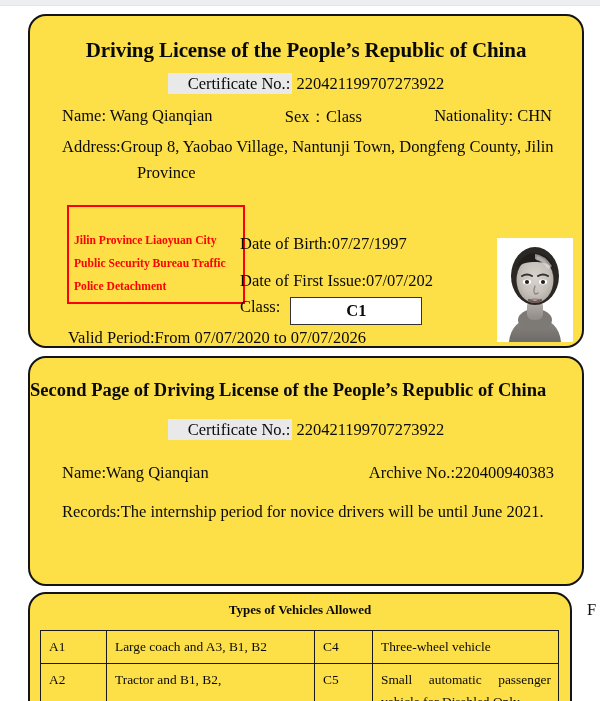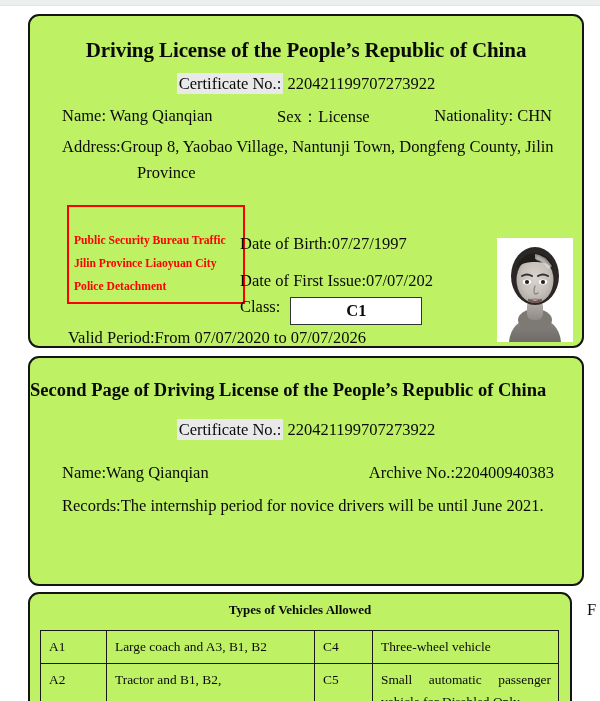--- a/index.html
+++ b/index.html
@@ -28,22 +28,22 @@
     height: 6px;
     background: #eceff0;
     border-bottom: 1px solid #e2e6e8;
     box-sizing: border-box;
   }
 
   
   .card {
     position: absolute;
     border: 2px solid #141414;
-    border-radius: 11px;
-    background: #bef264;
+    border-radius: 18px;
+    background: #fde047;
     box-sizing: border-box;
   }
   #card-front {
     left: 28px;
     top: 14px;
     width: 556px;
     height: 334px;
   }
   #card-second {
     left: 28px;
@@ -74,21 +74,21 @@
     margin: 0;
     white-space: nowrap;
   }
   .cert-line {
     text-align: center;
     font-size: 16.5px;
     margin: 0;
   }
   .cert-label {
     background: #e9e9e9;
-    padding: 1px 2px 1px 2px;
+    padding: 1px 2px 1px 20px;
   }
   .field-line {
     font-size: 16.5px;
     white-space: nowrap;
   }
 
   
   .abs { position: absolute; }
 
   #front-title { left: 0; right: 0; top: 22px; }
@@ -161,21 +161,21 @@
   #photo svg { display: block; }
 
   
   #second-title { left: 0; right: 0; top: 22px; }
   #second-cert  { left: 0; right: 0; top: 62px; }
   #row-name2 {
     left: 32px; top: 105px; width: 492px;
     display: flex; justify-content: space-between;
   }
   #row-name2 > span { white-space: nowrap; }
-  #row-records { left: 32px; top: 138px; }
+  #row-records { left: 32px; top: 144px; }
 
   
   #types-title {
     left: 0; right: 0; top: 8px;
     text-align: center;
     font-weight: bold;
     font-size: 13px;
   }
   #veh-table {
     position: absolute;
@@ -219,33 +219,33 @@
 
     <div class="abs doc-title" id="front-title">Driving License of the People’s Republic of China</div>
 
     <div class="abs cert-line" id="front-cert">
       <span class="cert-label">Certificate No.:</span>
       <span>220421199707273922</span>
     </div>
 
     <div class="abs field-line" id="row-name">
       <span>Name: Wang Qianqian</span>
-      <span>Sex：License</span>
+      <span>Sex：Class</span>
       <span>Nationality: CHN</span>
     </div>
 
     <div class="abs" id="row-address">
       <span>Address:Group 8, Yaobao Village, Nantunji Town, Dongfeng County, Jilin</span>
       <span id="addr-cont">Province</span>
     </div>
 
     <div class="abs" id="stamp-box">
       <div id="stamp-text">
+        <span>Jilin Province Liaoyuan City</span>
         <span>Public Security Bureau Traffic</span>
-        <span>Jilin Province Liaoyuan City</span>
         <span class="last">Police Detachment</span>
       </div>
     </div>
 
     <div class="abs field-line" id="dob">Date of Birth:07/27/1997</div>
 
     <div class="abs field-line" id="dofi">Date of First Issue:07/07/202</div>
 
     <div class="abs" id="class-row">
       <span id="class-label">Class:</span>

